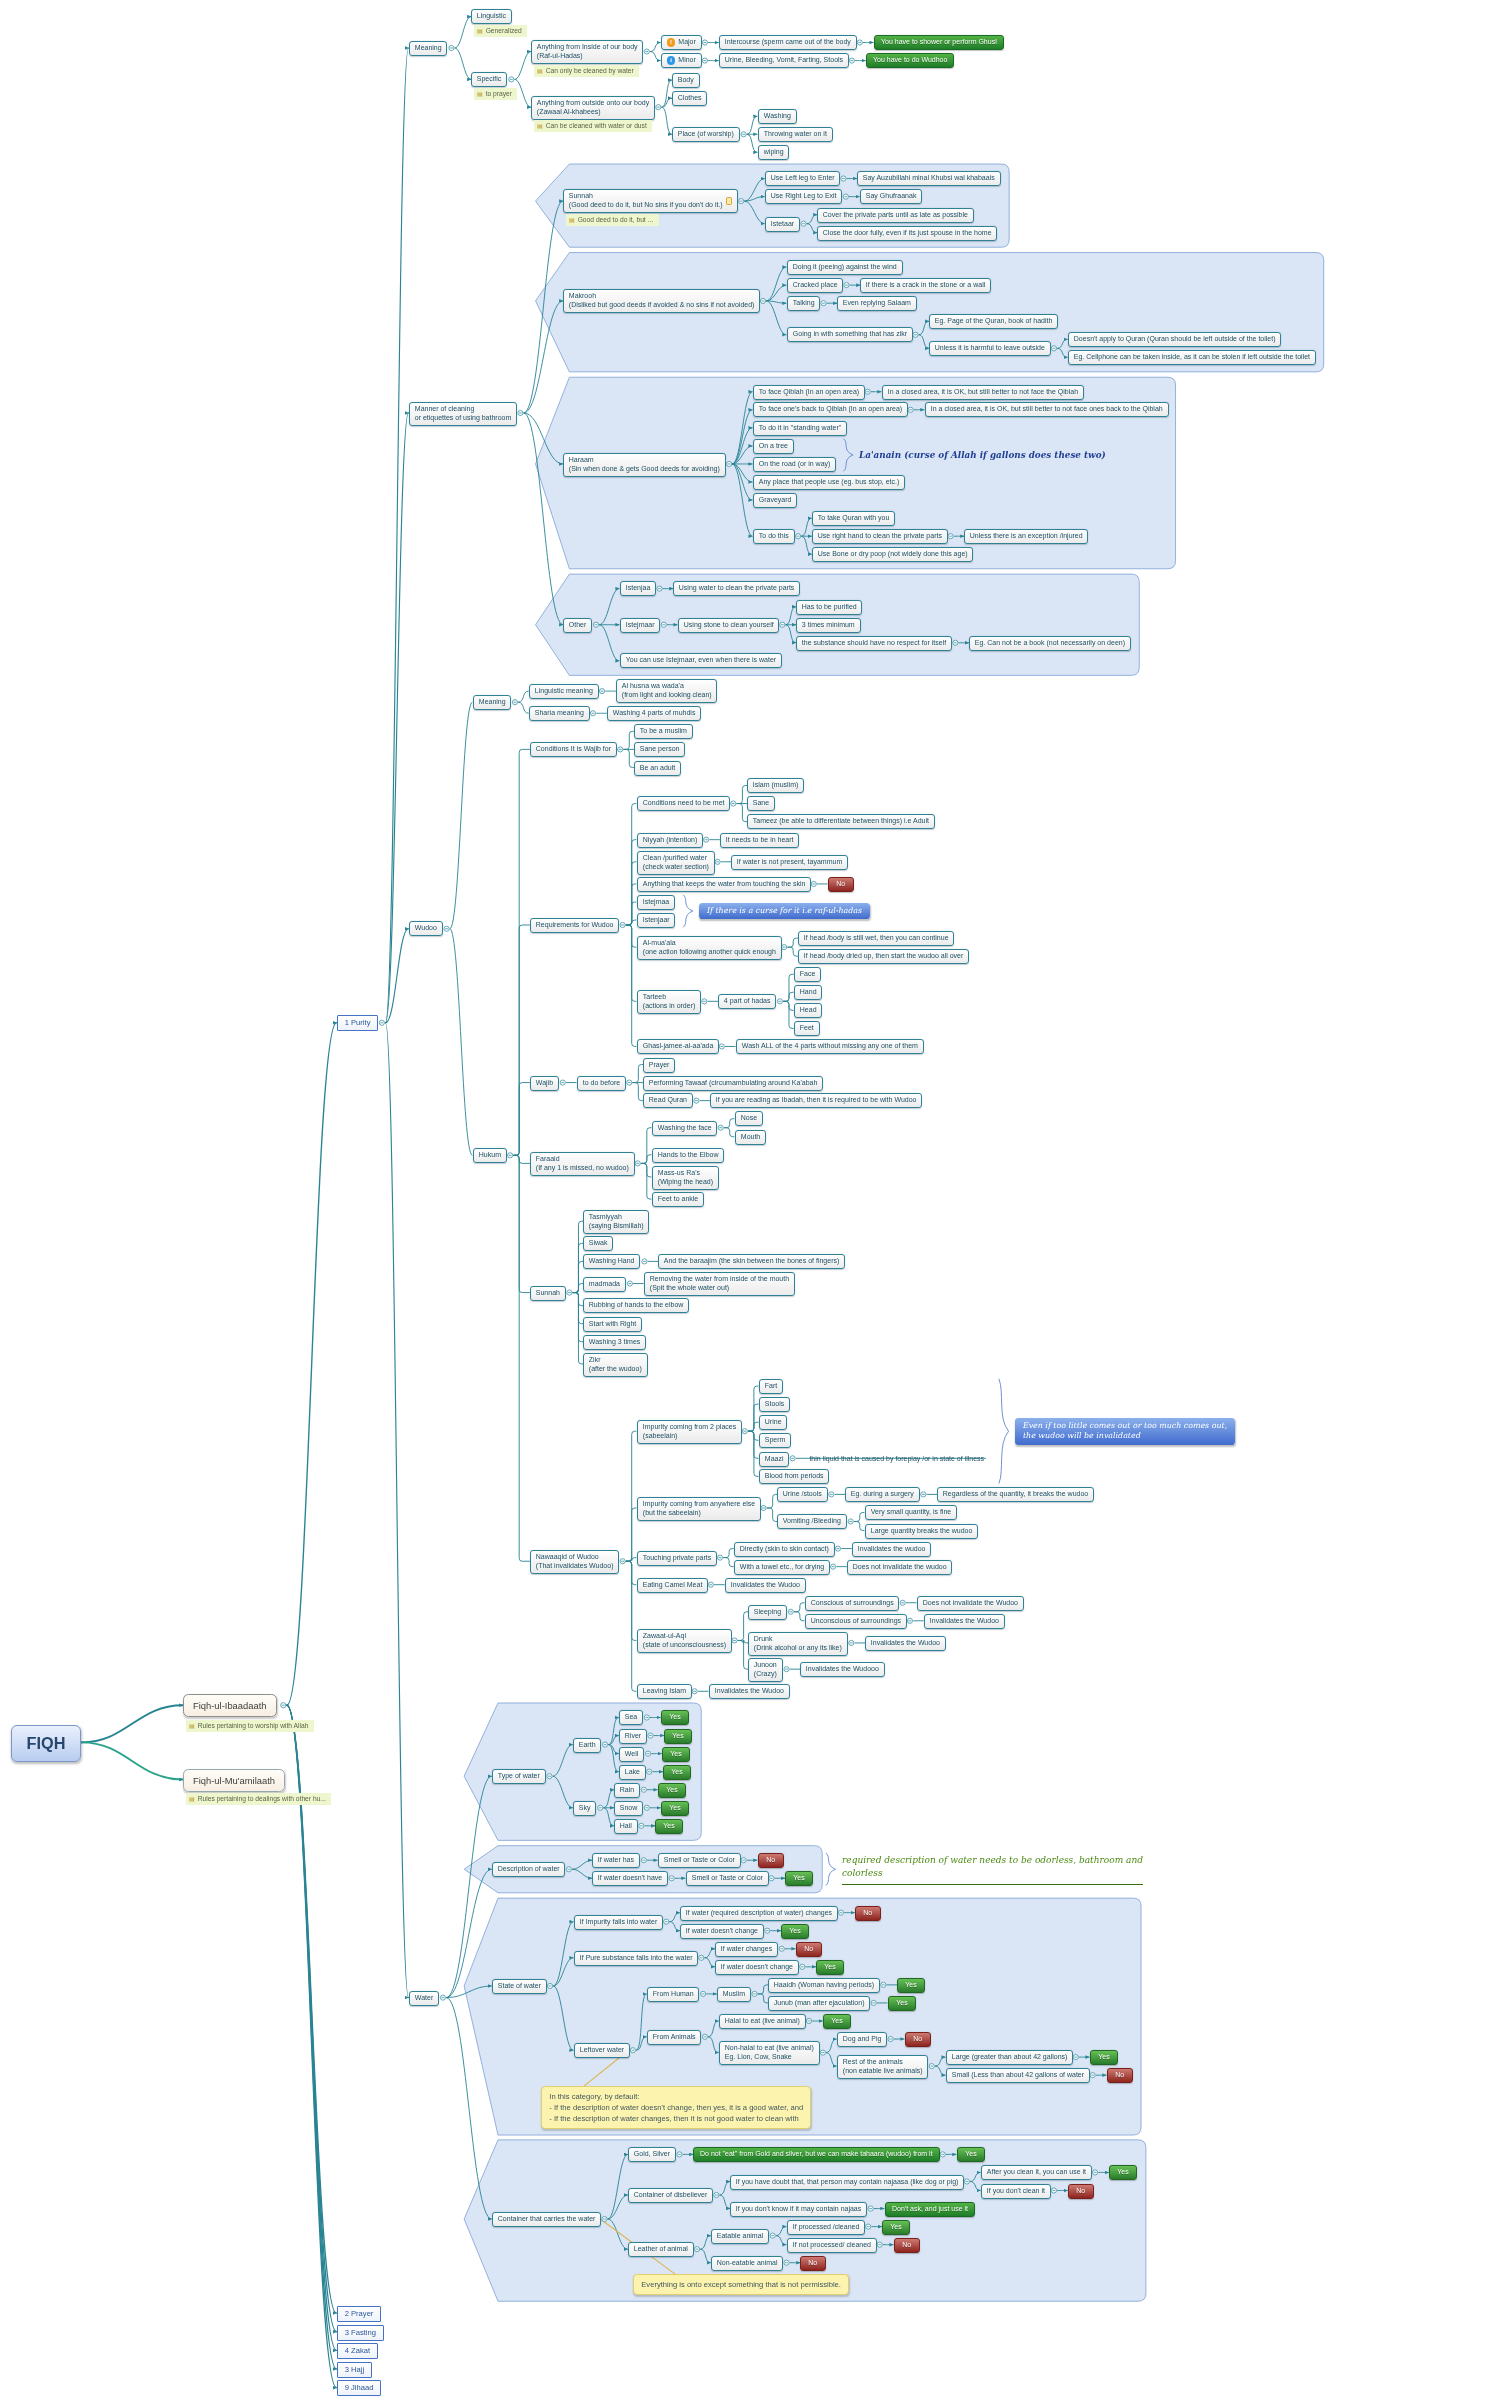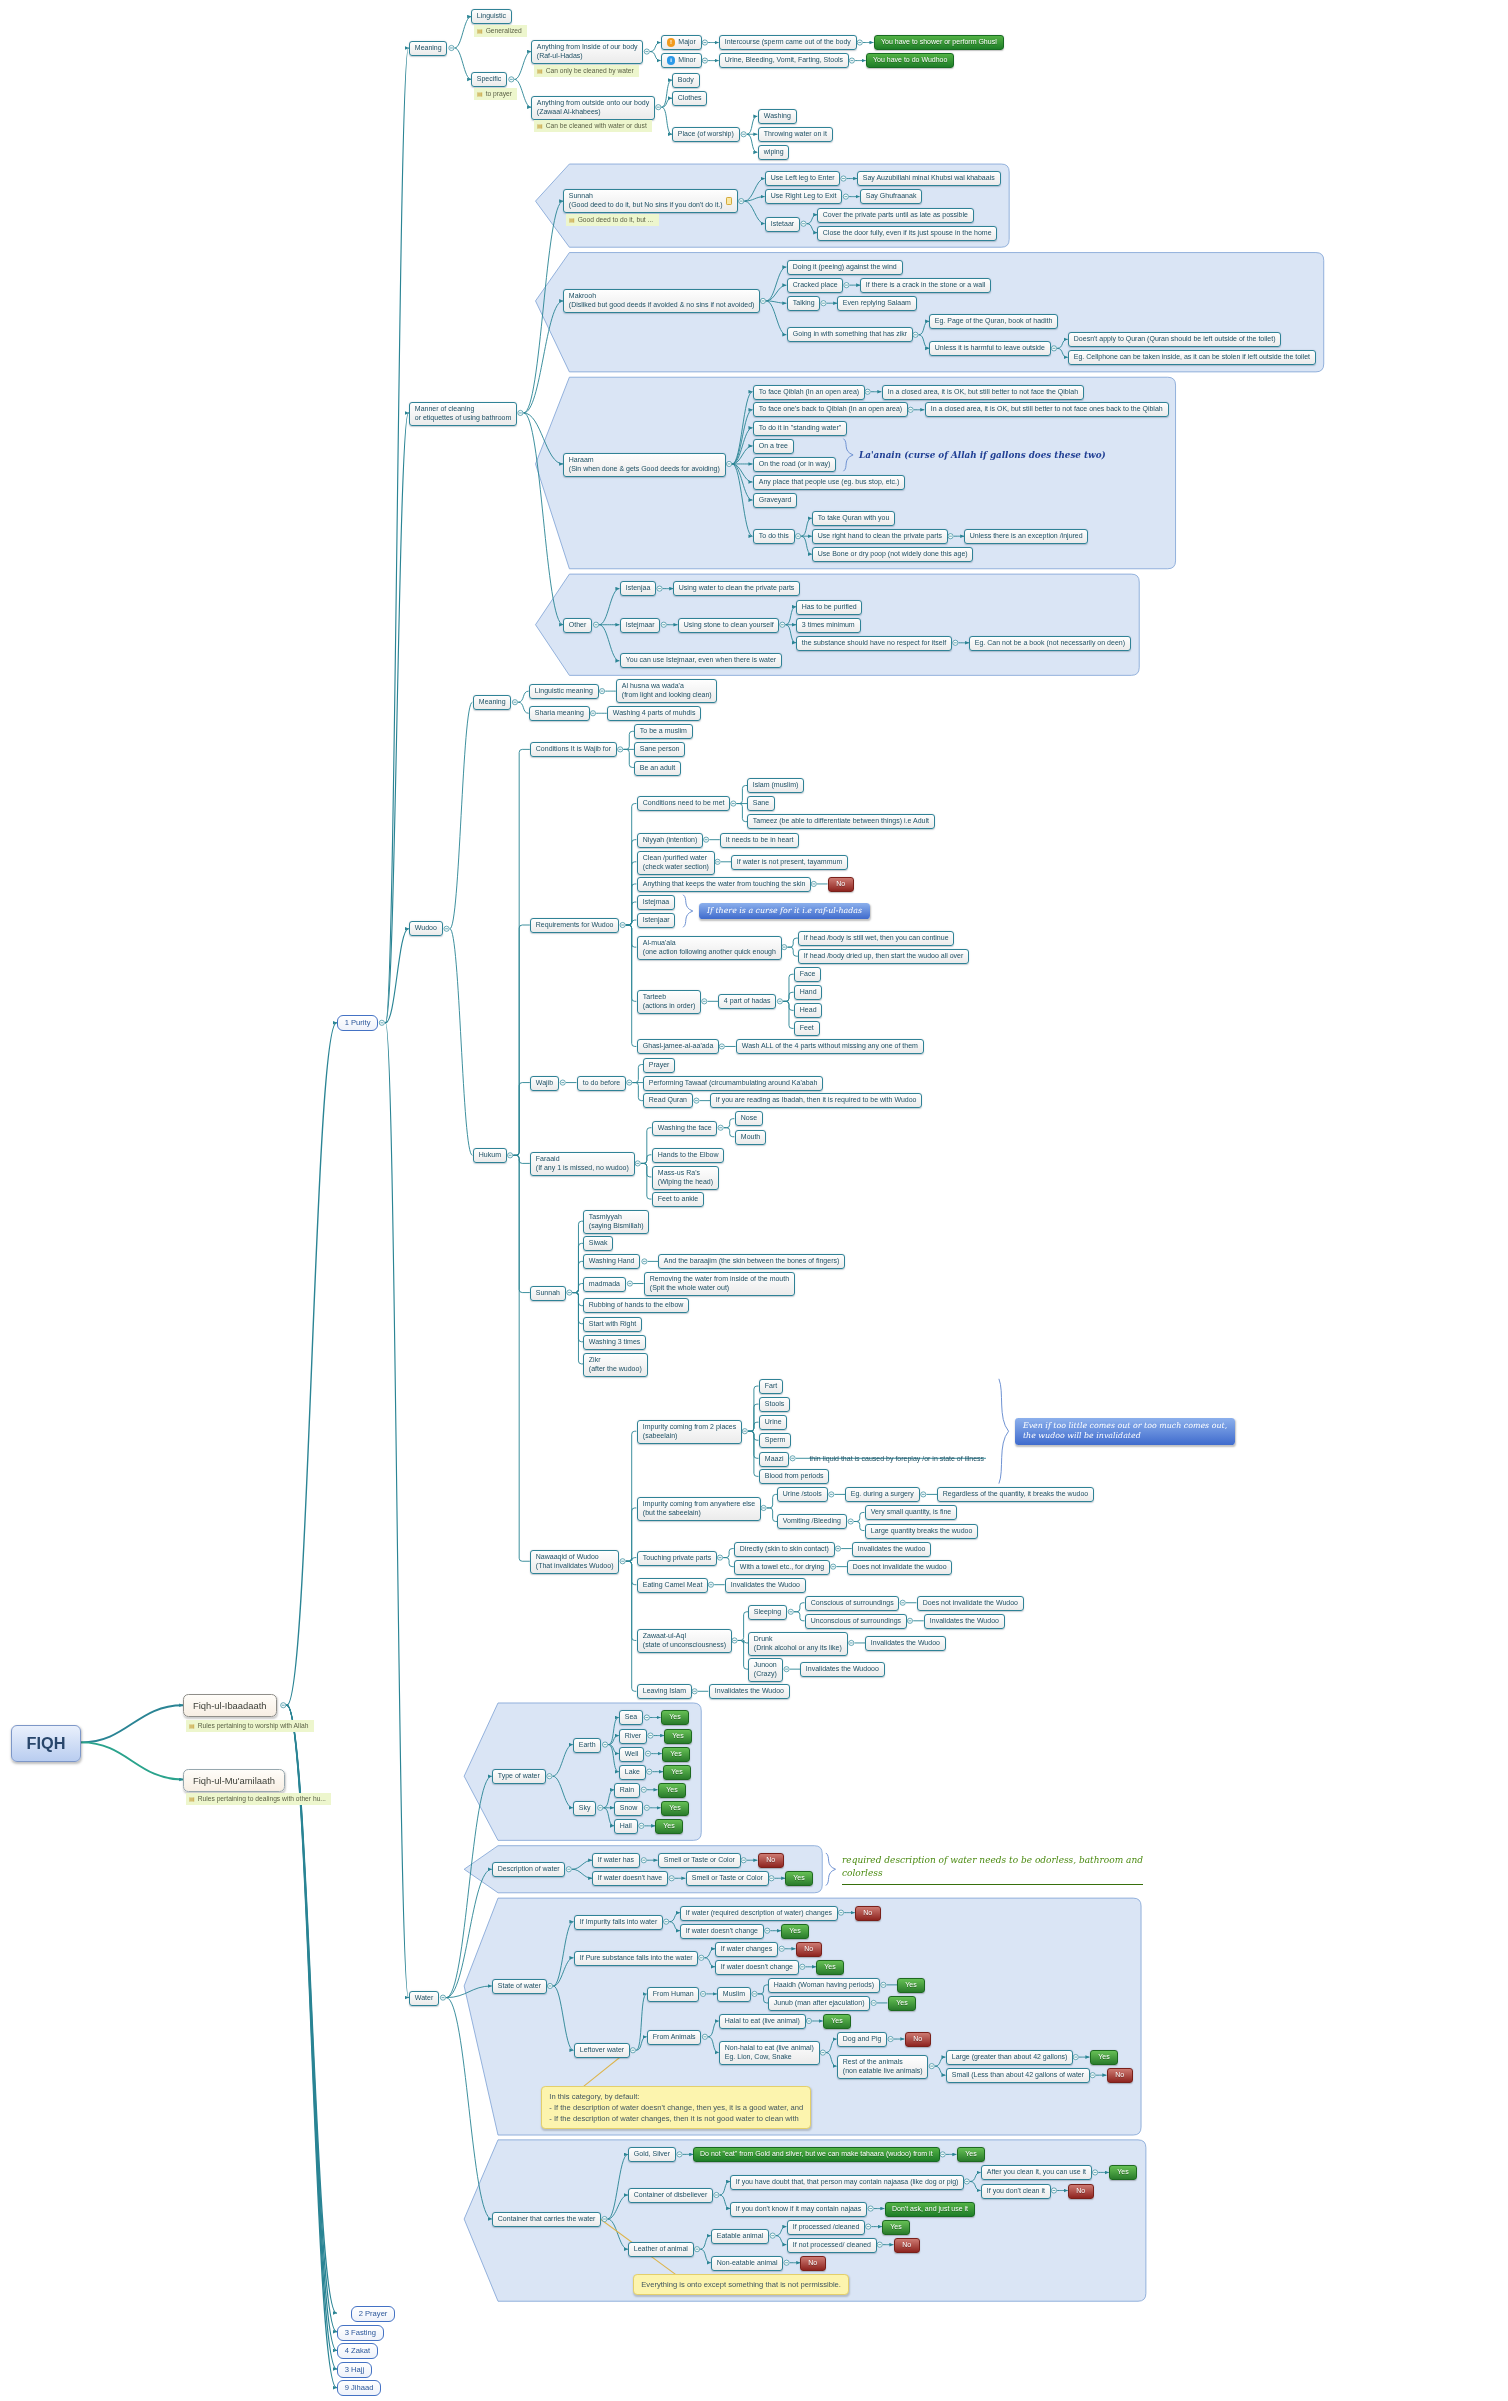--- a/index.html
+++ b/index.html
@@ -4,21 +4,21 @@
 <style>
   *{box-sizing:border-box}
   html,body{margin:0;padding:0;background:#ffffff}
   #canvas{position:relative;width:1509px;height:2401px;font-family:"Liberation Sans",sans-serif;overflow:hidden;background:#fff}
   #wires{position:absolute;left:0;top:0;z-index:0}
   .node{position:absolute;z-index:2;white-space:pre;display:flex;align-items:center;gap:3px}
   .box{background:linear-gradient(#fefefe,#ebebeb);border:0.8px solid #2f8296;border-radius:3px;padding:2.4px 4.8px;font-size:7px;line-height:8.5px;color:#1d4f63;box-shadow:0 0.6px 1.2px rgba(40,70,90,.28)}
   .root{background:linear-gradient(#e9f0fc,#b9cdf0);border:1px solid #7d97c8;border-radius:6px;padding:7.9px 14.5px;font-size:16.3px;font-weight:bold;color:#28466b;box-shadow:0.6px 1.2px 2.4px rgba(0,0,0,.25)}
   .l1{background:linear-gradient(#fffdf9,#f7eee3);border:0.9px solid #97a7ae;border-radius:5.4px;padding:4.8px 9px;font-size:9.4px;color:#3c3f38;box-shadow:0.6px 1.2px 1.8px rgba(0,0,0,.2)}
   .l1.thick{border:1.8px solid #8f8e89}
-  .blue{background:linear-gradient(#ffffff,#eef2fa);border:0.8px solid #4472c4;border-radius:6px;padding:2.4px 6.7px;font-size:7.6px;line-height:9px;color:#2b579a}
+  .blue{background:linear-gradient(#ffffff,#eef2fa);border:0.8px solid #4472c4;border-radius:1px;padding:2.4px 6.7px;font-size:7.6px;line-height:9px;color:#2b579a}
   .green{background:linear-gradient(#53b245,#1e7d28);border:0.8px solid #176b22;border-radius:3px;padding:2.4px 6px;font-size:7px;line-height:8.5px;color:#fff;text-shadow:0 0.6px 0.6px rgba(0,0,0,.3);box-shadow:0 0.6px 1.2px rgba(0,0,0,.25)}
   .yes{background:linear-gradient(#66c055,#2a7c2c);border:0.8px solid #1d6a20;border-radius:3px;padding:2.4px 7.3px;font-size:7px;line-height:8.5px;color:#fff;text-shadow:0 0.6px 0.6px rgba(0,0,0,.3);box-shadow:0 0.6px 1.2px rgba(0,0,0,.25)}
   .no{background:linear-gradient(#cd7a72,#8e241f);border:0.8px solid #79201a;border-radius:3px;padding:2.4px 7.3px;font-size:7px;line-height:8.5px;color:#fff;text-shadow:0 0.6px 0.6px rgba(0,0,0,.3);box-shadow:0 0.6px 1.2px rgba(0,0,0,.25)}
   .label{background:none;border:none;box-shadow:none;padding:1.8px 2.4px;font-size:7px;line-height:8.5px;color:#1d4f63}
   .sticky{background:#fcf4ae;border:0.7px solid #e3cf6b;border-radius:4.2px;padding:4.2px 7.3px;font-size:7.6px;line-height:11px;color:#41565f;box-shadow:0.6px 1.2px 1.8px rgba(0,0,0,.18)}
   .note{position:absolute;z-index:2;background:#edf6cd;color:#5c6247;font-size:6.7px;line-height:7.9px;padding:1.8px 5.4px 1.8px 3px;white-space:pre;display:flex;align-items:center;gap:3px}
   .nicon{color:#c08f1f;font-size:6px;line-height:6px}
   .ann{position:absolute;z-index:2;white-space:pre}
   .ann-blue{background:linear-gradient(#8cb0ec,#3f6bcd);color:#fff;border-radius:3.6px;padding:3px 7.9px;font-size:7.9px;line-height:10.3px;font-style:italic;font-family:"DejaVu Serif",serif;box-shadow:0.6px 1.2px 1.8px rgba(0,0,0,.25)}
   .ann-plain{color:#203f94;font-size:8.8px;line-height:11px;font-style:italic;font-weight:bold;font-family:"DejaVu Serif",serif}
@@ -796,21 +796,21 @@
     <div class="node green" style="left: 885px; top: 2202px;"><span>Don't ask, and just use it</span></div>
     <div class="node box" style="left: 628px; top: 2242px;"><span>Leather of animal</span></div>
     <div class="node box" style="left: 711px; top: 2229px;"><span>Eatable animal</span></div>
     <div class="node box" style="left: 787px; top: 2220px;"><span>If processed /cleaned</span></div>
     <div class="node yes" style="left: 882px; top: 2220px;"><span>Yes</span></div>
     <div class="node box" style="left: 787px; top: 2238px;"><span>If not processed/ cleaned</span></div>
     <div class="node no" style="left: 894px; top: 2238px;"><span>No</span></div>
     <div class="node box" style="left: 711px; top: 2256px;"><span>Non-eatable animal</span></div>
     <div class="node no" style="left: 800px; top: 2256px;"><span>No</span></div>
     <div class="node sticky" style="left: 633px; top: 2274px;"><span>Everything is onto except something that is not permissible.</span></div>
-    <div class="node blue" style="left: 351px; top: 2306px;"><span>2 Prayer</span></div>
+    <div class="node blue" style="left: 337px; top: 2306px;"><span>2 Prayer</span></div>
     <div class="node blue" style="left: 337px; top: 2325px;"><span>3 Fasting</span></div>
     <div class="node blue" style="left: 337px; top: 2343px;"><span>4 Zakat</span></div>
     <div class="node blue" style="left: 337px; top: 2362px;"><span>3 Hajj</span></div>
     <div class="node blue" style="left: 337px; top: 2380px;"><span>9 Jihaad</span></div>
     <div class="node l1" style="left: 183px; top: 1769px;"><span>Fiqh-ul-Mu'amilaath</span></div>
     <div class="note" style="left: 186px; top: 1793px;"><span class="nicon">▤</span><span>Rules pertaining to dealings with other hu...</span></div>
   </div>
 
 
 </body></html>

